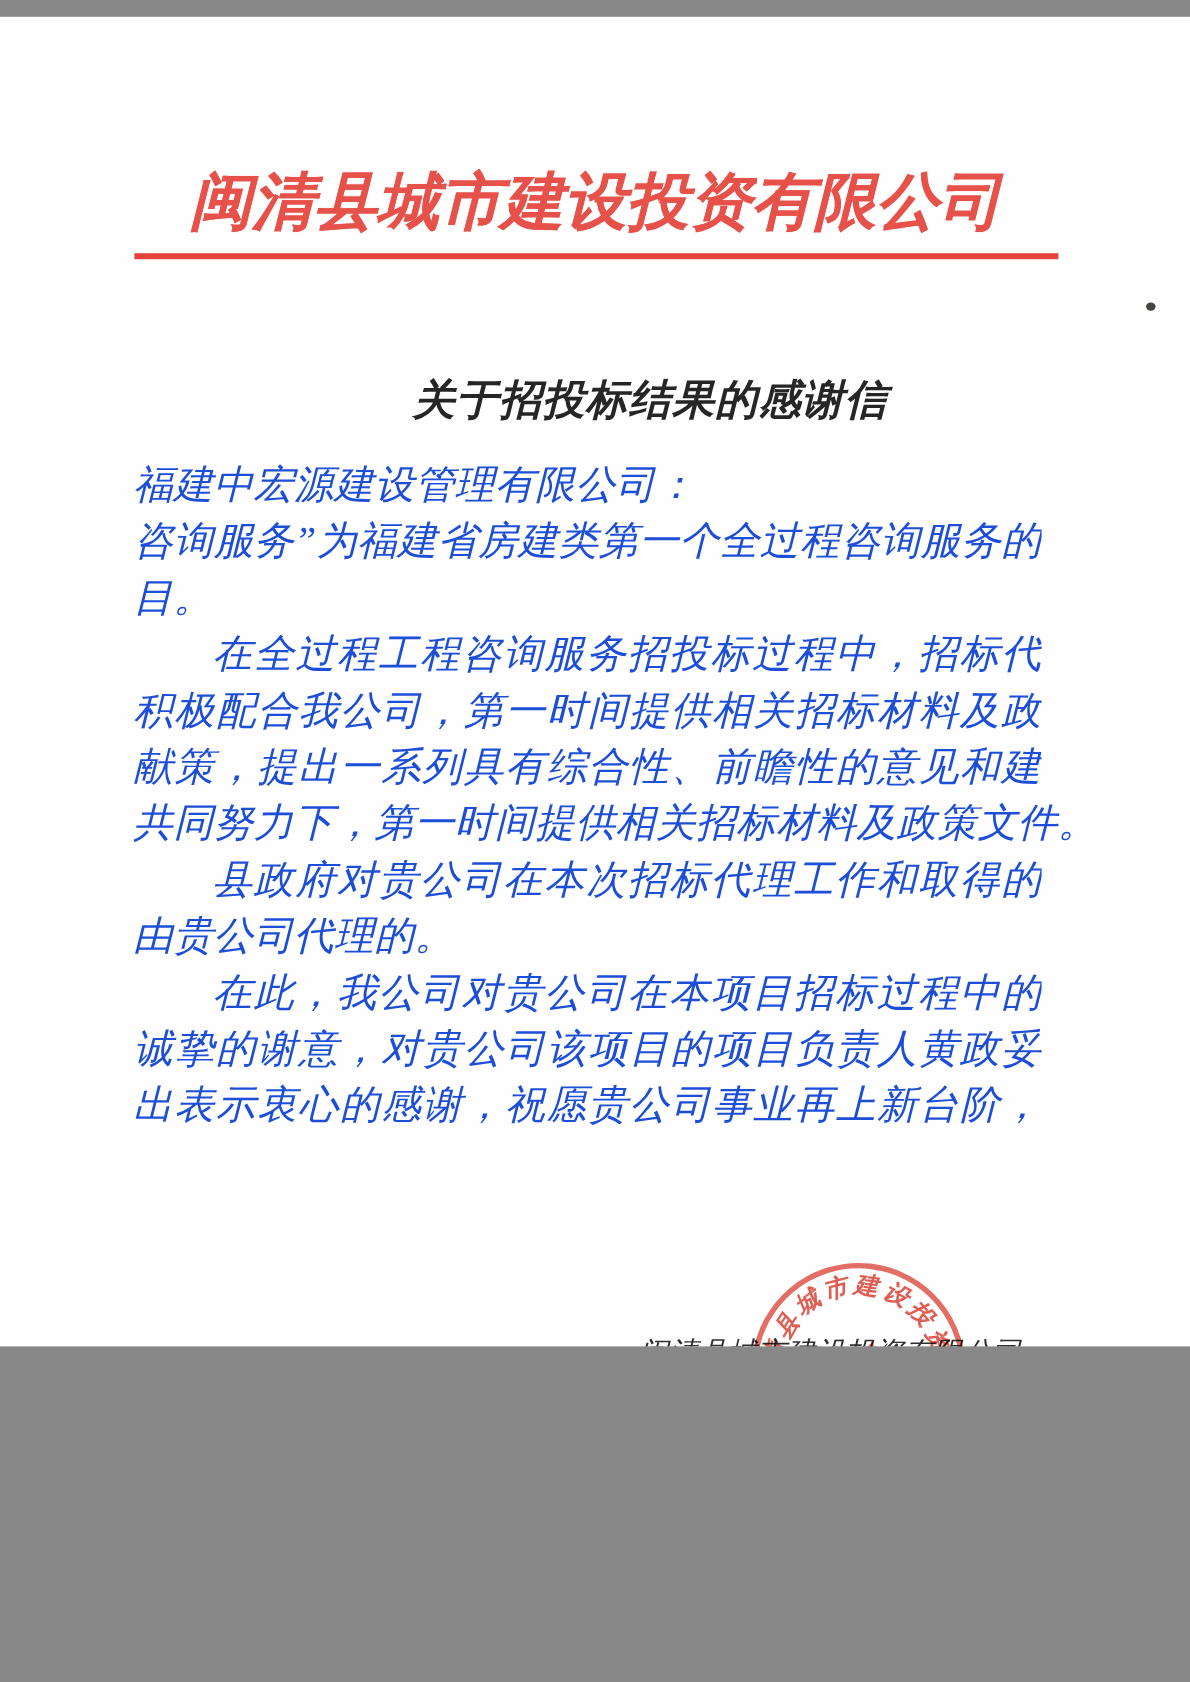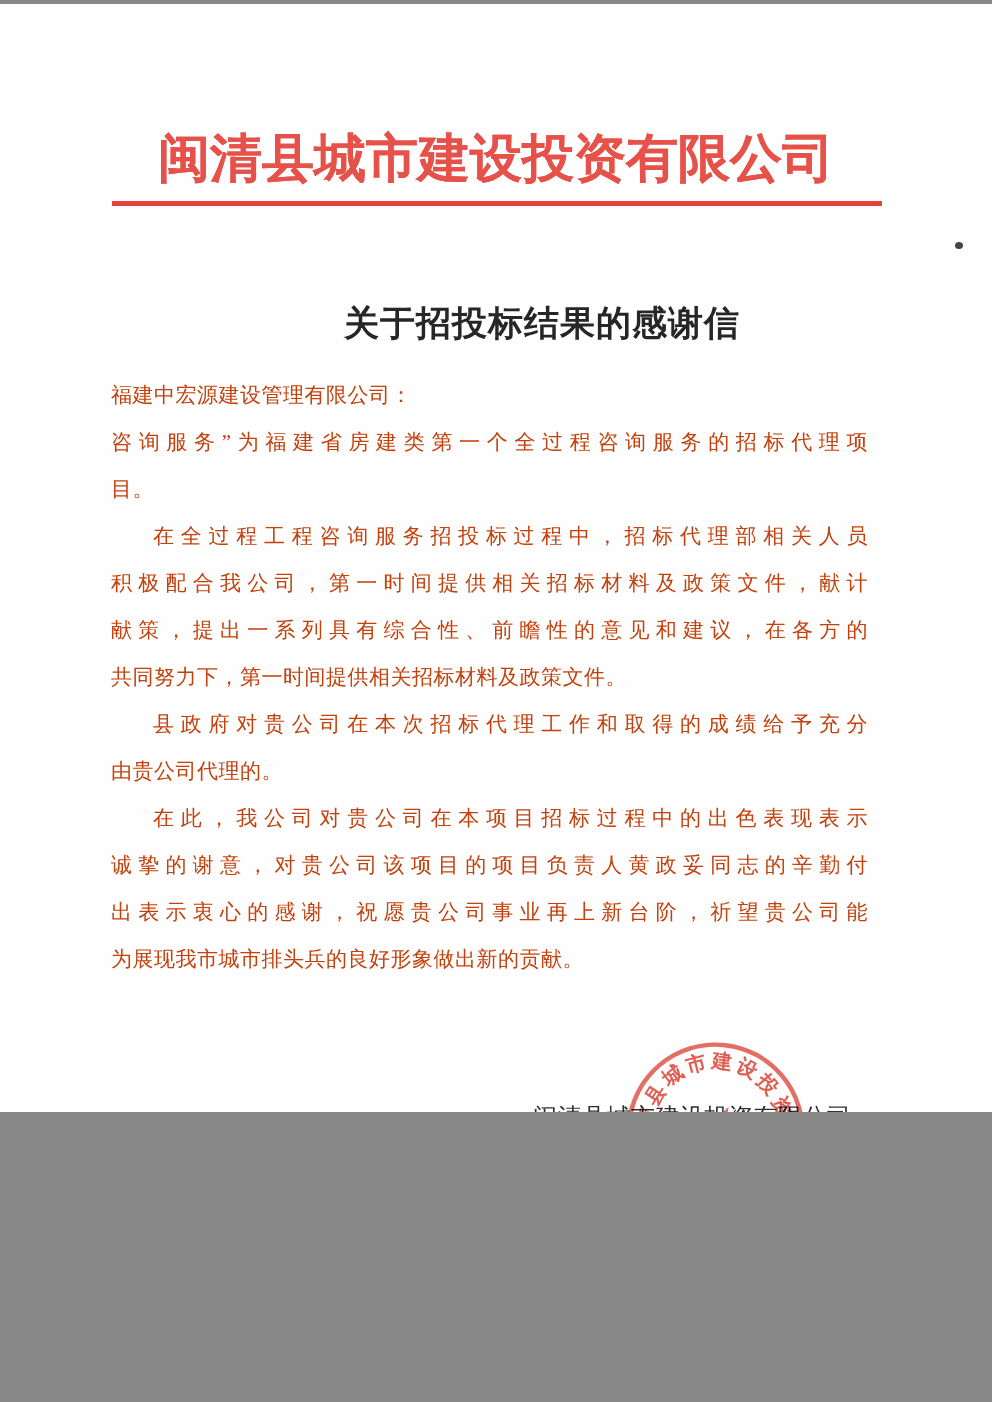--- a/index.html
+++ b/index.html
@@ -1,24 +1,25 @@
 <!DOCTYPE html>
 <html><head>
 <meta charset="utf-8">
 <style>
   html, body { margin: 0; padding: 0; background: #888; }
   .page {
     position: relative;
     width: 992px;
     height: 1108px;
-    margin: 4px auto;
+    margin: 14px auto;
     background: #fefefe;
     overflow: hidden;
     font-family: "Liberation Serif", serif;
     color: #2e2e2e;
+    font-style: italic;
   }
   .letterhead {
     position: absolute;
     left: 0; top: 120px;
     width: 100%;
     text-align: center;
     font-size: 52px;
     font-weight: 700;
     letter-spacing: 0px;
     color: #e6514a;
@@ -44,26 +45,26 @@
     padding-left: 46px;
   }
   .letter-body {
     position: absolute;
     left: 111px; top: 368px;
     width: 757px;
   }
   .bl {
     height: 47px;
     line-height: 47px;
-    font-size: 21px;
+    font-size: 33px;
     letter-spacing: 0.5px;
     white-space: nowrap;
     text-align: justify;
     text-align-last: justify;
-    color: #c2410c;
+    color: #1d4ed8;
   }
   .bl.j { white-space: normal; overflow: hidden; }
   .bl.first { text-indent: 2em; }
   .bl.open { text-align: left; text-align-last: left; }
   .sig-company {
     position: absolute;
     left: 533px; top: 1097px;
     font-size: 24px;
     letter-spacing: 0.5px;
     color: #2f2f2f;
@@ -105,21 +106,20 @@
     <div class="bl open">目。</div>
     <div class="bl j first">在全过程工程咨询服务招投标过程中，招标代理部相关人员</div>
     <div class="bl j">积极配合我公司，第一时间提供相关招标材料及政策文件，献计</div>
     <div class="bl j">献策，提出一系列具有综合性、前瞻性的意见和建议，在各方的</div>
     <div class="bl open">共同努力下，第一时间提供相关招标材料及政策文件。</div>
     <div class="bl j first">县政府对贵公司在本次招标代理工作和取得的成绩给予充分</div>
     <div class="bl open">由贵公司代理的。</div>
     <div class="bl j first">在此，我公司对贵公司在本项目招标过程中的出色表现表示</div>
     <div class="bl j">诚挚的谢意，对贵公司该项目的项目负责人黄政妥同志的辛勤付</div>
     <div class="bl j">出表示衷心的感谢，祝愿贵公司事业再上新台阶，祈望贵公司能</div>
-    <div class="bl open">为展现我市城市排头兵的良好形象做出新的贡献。</div>
   </div>
 
   <div class="sig-company">闽清县城市建设投资有限公司</div>
   <div class="sig-date">2019 年 7 月 20 日</div>
 
   <svg class="seal" viewBox="0 0 200 200" xmlns="http://www.w3.org/2000/svg">
     <defs>
       <path id="sealTextArc" d="M 53.3 146.7 A 66 66 0 1 1 146.7 146.7" fill="none"></path>
       <path id="sealNumArc" d="M 57 161.4 A 75 75 0 0 0 143 161.4" fill="none"></path>
     </defs>

